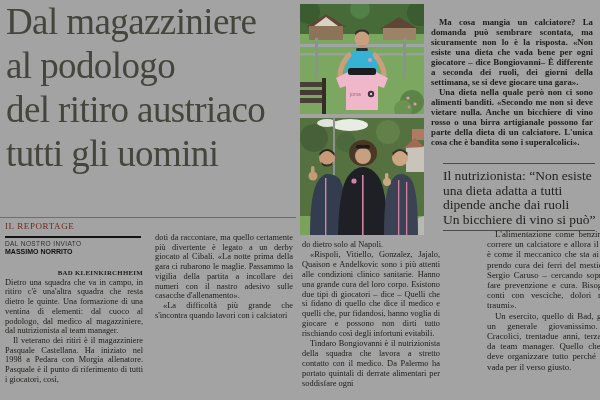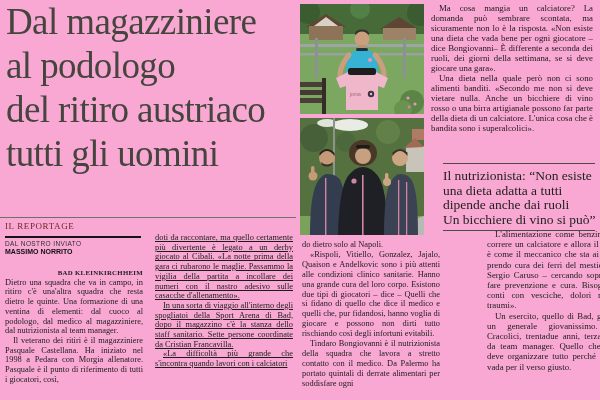--- a/index.html
+++ b/index.html
@@ -1,18 +1,18 @@
 <!DOCTYPE html>
 <html><head>
 <meta charset="utf-8">
 <style>
   html,body{margin:0;padding:0;background:#d8d6d2;}
   .page{
     position:relative;width:600px;height:400px;margin:0 auto;
-    background:#f9a8d4;overflow:hidden;
+    background:#a3a3a3;overflow:hidden;
     font-family:"Liberation Serif",serif;color:#1c1c1a;
   }
   
   .headline{
     position:absolute;left:6px;top:0px;width:292px;
     font-size:37px;line-height:44px;letter-spacing:-0.6px;
     color:#45453e;font-weight:normal;
   }
   .rule-top{position:absolute;left:0;top:217px;width:296px;height:1px;background:#6f6f6a;}
   .kicker{
@@ -27,23 +27,23 @@
   .byline-name{
     position:absolute;left:5px;top:248px;
     font-family:"Liberation Sans",sans-serif;font-size:7px;font-weight:bold;color:#0f0f0f;
   }
   
   .col{position:absolute;text-align:justify;font-size:8.4px;line-height:9.7px;overflow:hidden;}
   .col p{margin:0;}
   .col p.ind{text-indent:8px;}
   .dateline{font-weight:bold;font-size:6.8px;letter-spacing:0.3px;text-align:right;margin:0 0 1px 0;}
   #col1{left:5px;top:268px;width:138px;height:130px;}
-  #col2{left:155px;top:233px;width:138px;height:165px;text-decoration:underline;}
+  #col2{left:155px;top:233px;width:138px;height:165px;}
   #col3{left:302px;top:240px;width:138px;height:158px;line-height:9.9px;}
-  #col4t{left:431px;top:3px;width:162px;height:158px;font-size:8.8px;line-height:10px;}
+  #col4t{left:431px;top:17px;width:162px;height:158px;font-size:8.8px;line-height:10px;font-weight:bold;}
   #col4b{left:445px;top:229px;width:148px;height:158px;font-size:8.8px;line-height:10.2px;margin-left:42px;}
   
   .quote-rule{position:absolute;height:1px;background:#4a4a46;left:443px;width:152px;}
   .pullquote{
     position:absolute;left:443px;top:169px;width:154px;
     font-size:13.5px;line-height:14.5px;color:#22221f;
   }
   
   .photo{position:absolute;left:300px;width:124px;overflow:hidden;}
   #photo1{top:4px;height:110px;}
@@ -69,21 +69,20 @@
   <div class="byline-name">MASSIMO NORRITO</div>
 
   <div class="col" id="col1">
     <p class="dateline">BAD KLEINKIRCHHEIM</p>
     <p>Dietro una squadra che va in campo, in ritiro c'è una'altra squadra che resta dietro le quinte. Una formazione di una ventina di elementi: dal cuoco al podologo, dal medico al magazziniere, dal nutrizionista al team manager.</p>
     <p class="ind">Il veterano dei ritiri è il magazziniere Pasquale Castellana. Ha iniziato nel 1998 a Pedara con Morgia allenatore. Pasquale è il punto di riferimento di tutti i giocatori, così,</p>
   </div>
 
   <div class="col" id="col2">
     <p>doti da raccontare, ma quello certamente più divertente è legato a un derby giocato al Cibali. «La notte prima della gara ci rubarono le maglie. Passammo la vigilia della partita a incollare dei numeri con il nastro adesivo sulle casacche d'allenamento».</p>
-    <p class="ind">In una sorta di viaggio all'interno degli spogliatoi della Sport Arena di Bad, dopo il magazzino c'è la stanza dello staff sanitario. Sette persone coordinate da Cristian Francavilla.</p>
     <p class="ind">«La difficoltà più grande che s'incontra quando lavori con i calciatori</p>
   </div>
 
   <figure class="photo" id="photo1" style="margin:0">
     <svg width="124" height="110" viewBox="0 0 124 110">
       <rect x="0" y="0" width="124" height="110" fill="#7ca761"></rect>
       <rect x="0" y="0" width="124" height="30" fill="#466b39"></rect>
       <circle cx="8" cy="8" r="12" fill="#3a5c30"></circle>
       <circle cx="60" cy="5" r="10" fill="#528046"></circle>
       <circle cx="120" cy="9" r="13" fill="#3a5c30"></circle>

